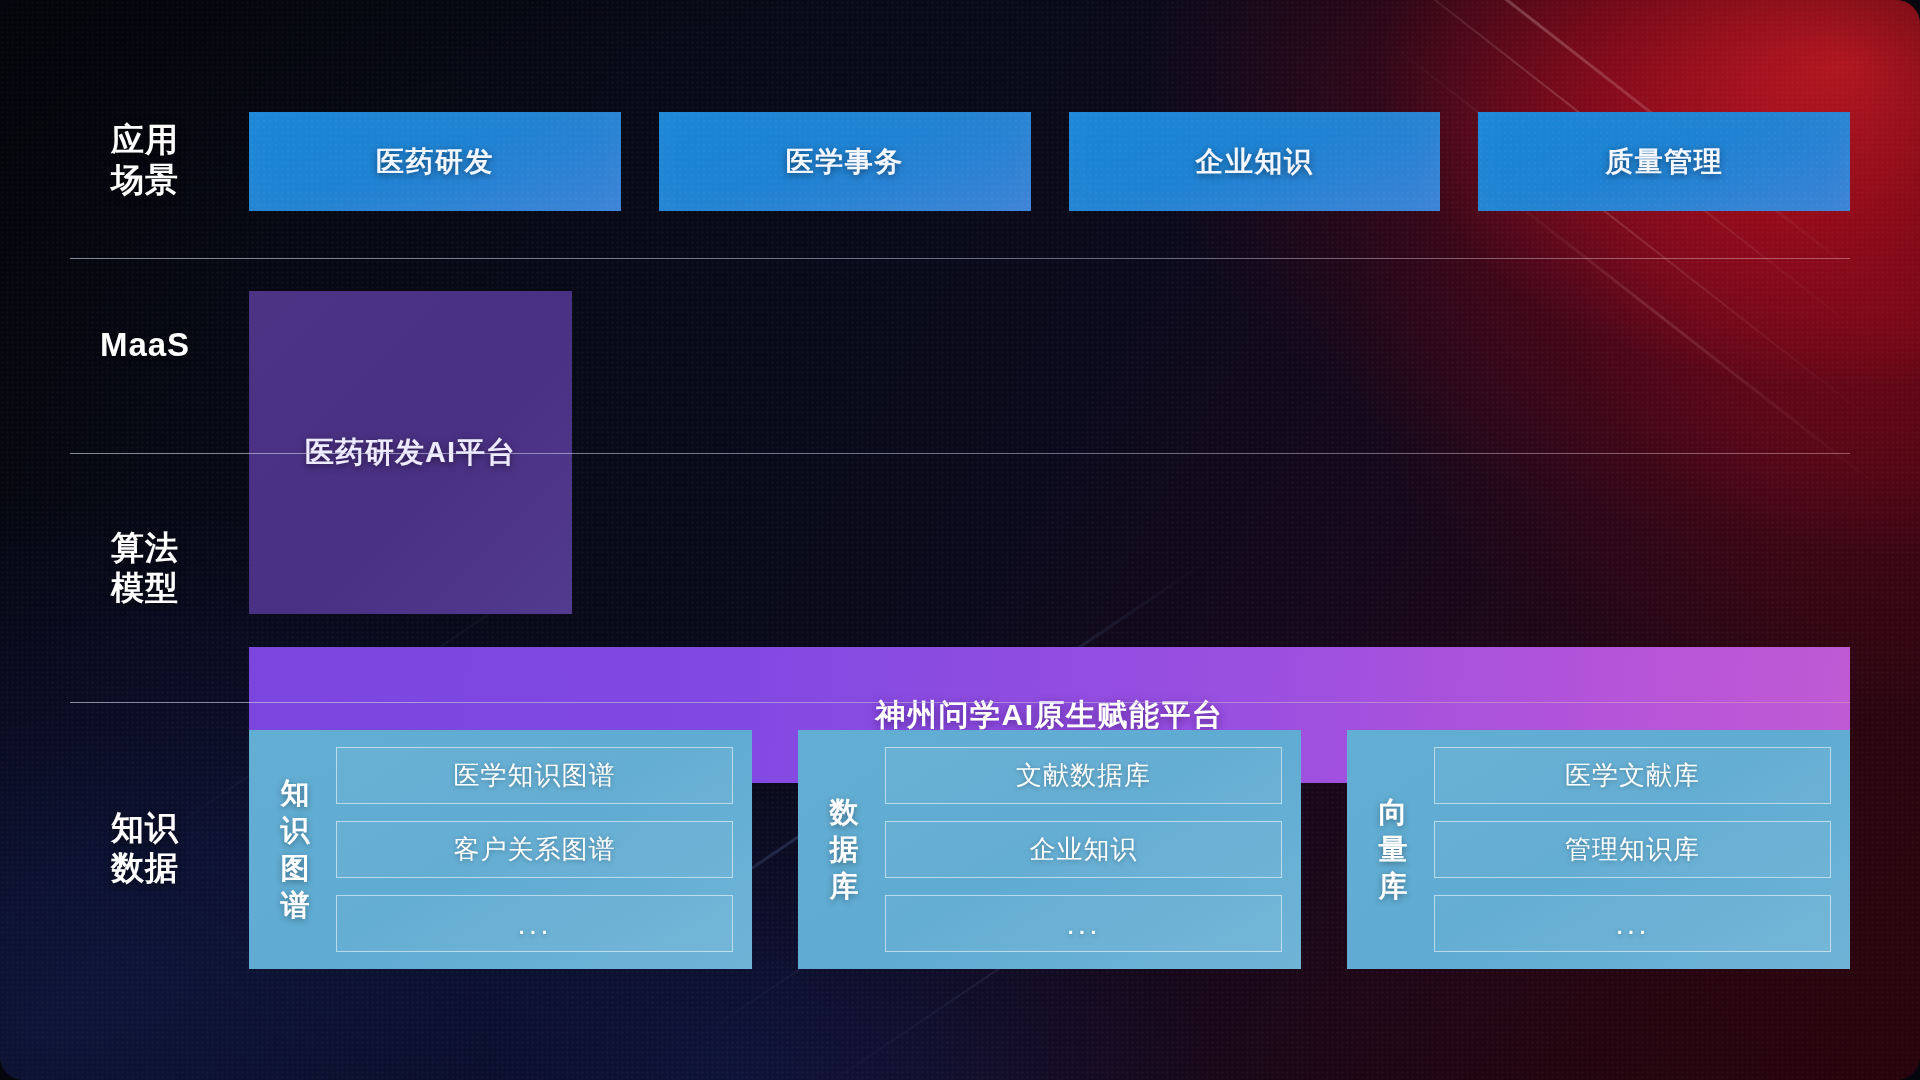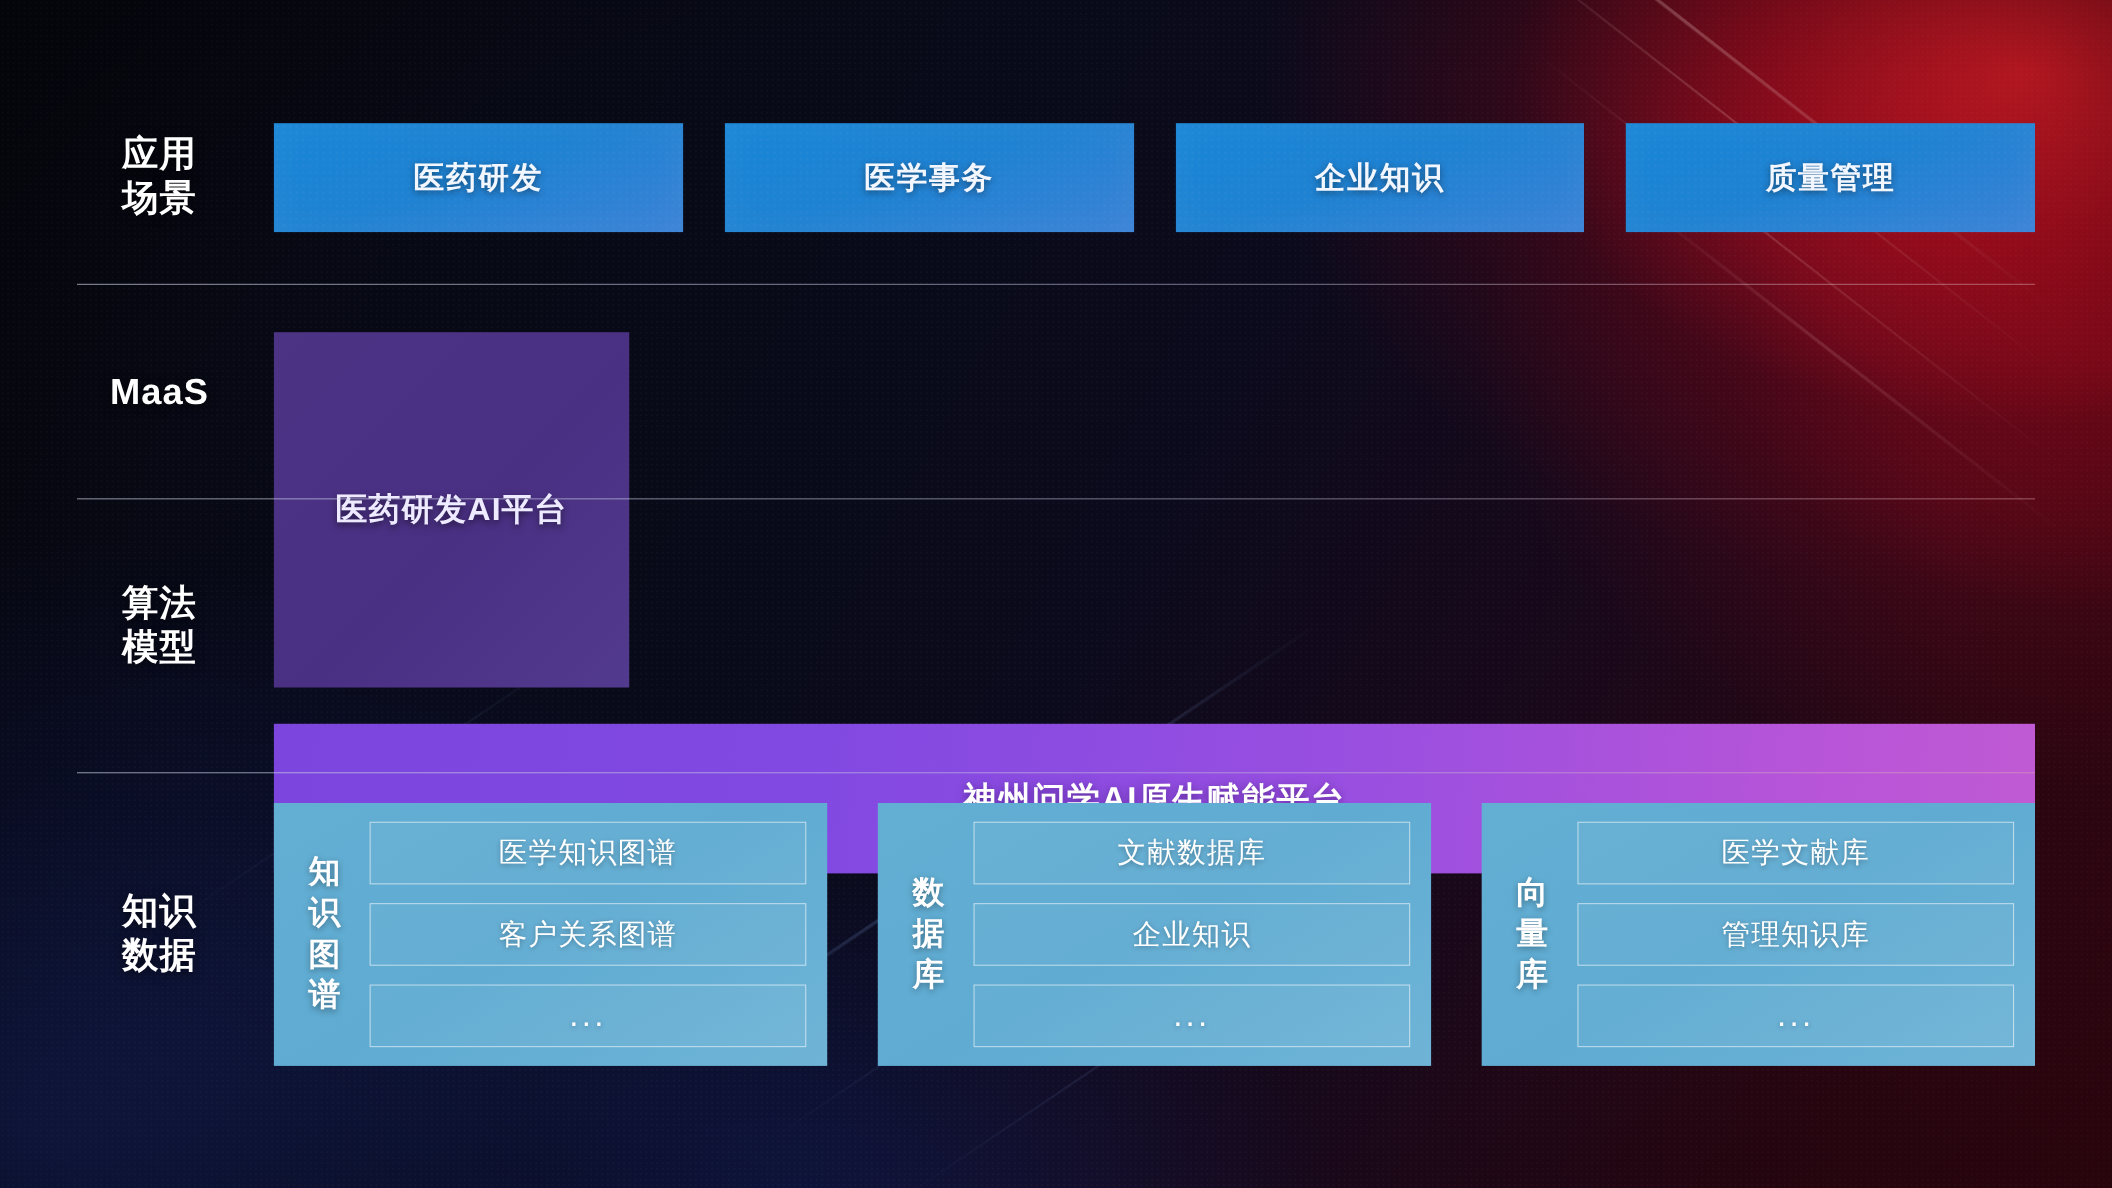--- a/index.html
+++ b/index.html
@@ -20,20 +20,21 @@
     position: relative;
     width: 1920px;
     height: 1080px;
     overflow: hidden;
     background:
       radial-gradient(ellipse 900px 620px at 96% 6%, rgba(255, 32, 44, 0.92) 0%, rgba(196, 14, 32, 0.72) 26%, rgba(96, 6, 22, 0.40) 52%, rgba(10, 10, 24, 0.0) 78%),
       radial-gradient(ellipse 760px 520px at 100% 30%, rgba(214, 12, 34, 0.60) 0%, rgba(110, 8, 26, 0.30) 45%, rgba(8, 8, 20, 0) 76%),
       radial-gradient(ellipse 1000px 700px at 2% 96%, rgba(22, 34, 96, 0.80) 0%, rgba(14, 20, 62, 0.45) 45%, rgba(6, 7, 18, 0) 78%),
       radial-gradient(ellipse 700px 500px at 38% 104%, rgba(18, 30, 92, 0.55) 0%, rgba(7, 9, 24, 0) 70%),
       linear-gradient(118deg, #06070f 0%, #080a18 34%, #0b0a1c 52%, #18081a 70%, #2a0612 86%, #3d0613 100%);
+    border-radius: 24px;
   }
   
   #dots {
     position: absolute;
     inset: 0;
     background-image: radial-gradient(rgba(255,255,255,0.055) 1px, transparent 1.2px);
     background-size: 5px 5px;
     opacity: 0.55;
     pointer-events: none;
   }
@@ -280,21 +281,21 @@
           <div class="scen-box">医药研发</div>
           <div class="scen-box">医学事务</div>
           <div class="scen-box">企业知识</div>
           <div class="scen-box">质量管理</div>
         </div>
       </div>
     </div>
 
     <div class="divider" style="top:258px;"></div>
 
-    <div class="row" style="top:302px; height:136px;">
+    <div class="row" style="top:291px; height:136px;">
       <div class="row-label" style="top:34px;">MaaS</div>
       <div class="row-body">
         <div class="maas-strip">
           <div class="maas-left">医药研发AI平台</div>
           <div class="maas-right">神州问学AI原生赋能平台</div>
         </div>
       </div>
     </div>
 
     <div class="divider" style="top:453px;"></div>

